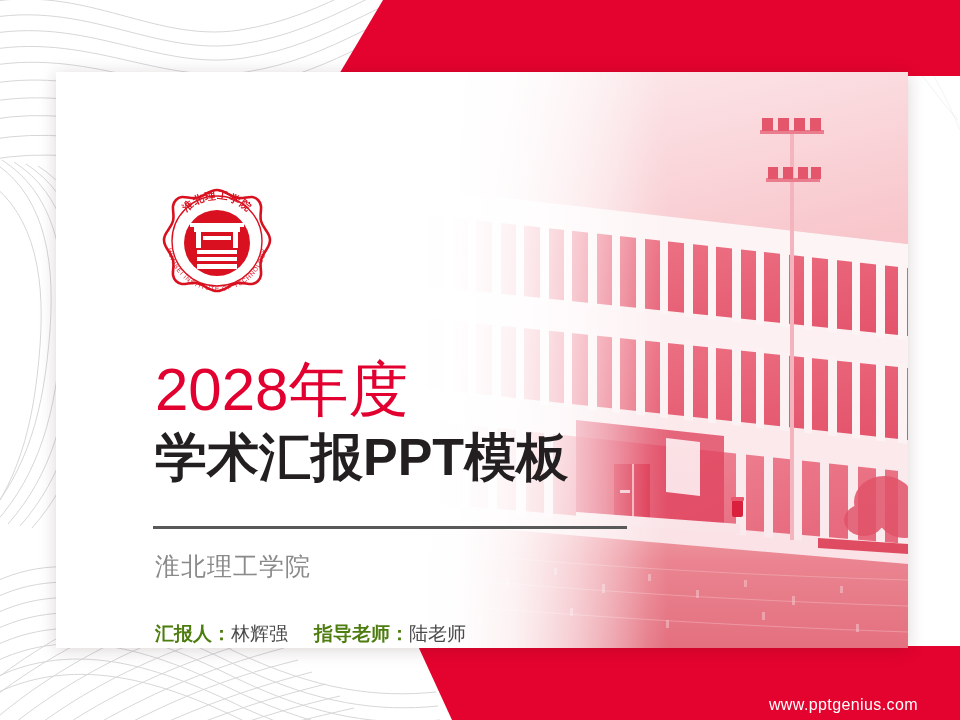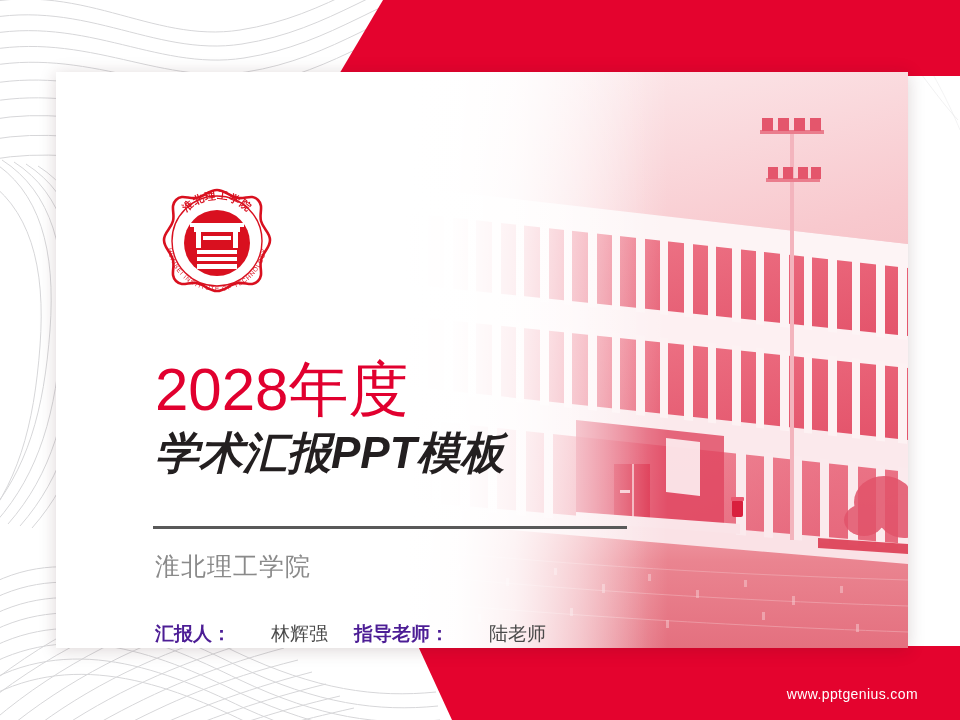--- a/index.html
+++ b/index.html
@@ -85,28 +85,27 @@
   }
   .title-line1 {
     font-size: 60px;
     line-height: 1.0;
     font-weight: normal;
     color: #e1002f;
     letter-spacing: 0px;
     white-space: nowrap;
   }
   .title-line2 {
-    font-size: 44px;
+    font-size: 52px;
     line-height: 1.06;
     font-weight: bold;
     color: #231f20;
     margin-top: 10px;
     letter-spacing: 0px;
     white-space: nowrap;
-    font-style: italic;
   }
   #divider {
     position: absolute;
     left: 97px;
     top: 454px;
     width: 474px;
     height: 3px;
     background: #595959;
   }
   #subtitle {
@@ -121,38 +120,37 @@
   #presenter-row {
     position: absolute;
     left: 99px;
     top: 549px;
     font-size: 19px;
     white-space: nowrap;
     color: #3b3b3b;
   }
   #presenter-row .lbl {
     font-weight: bold;
-    color: #4c1d95;
+    color: #4d7c0f;
     margin-top: 32px;
   }
   #presenter-row .val {
     color: #4a4a4a;
-    margin-left: 40px;
   }
   #presenter-row .gap {
     display: inline-block;
     width: 26px;
   }
 
   
   #footer-url {
     position: absolute;
     right: 42px;
-    bottom: 18px;
-    font-size: 14px;
+    bottom: 6px;
+    font-size: 16px;
     color: #ffffff;
     letter-spacing: 0.4px;
     white-space: nowrap;
   }
 </style>
 </head>
 <body>
 
 <div id="slide">
 

